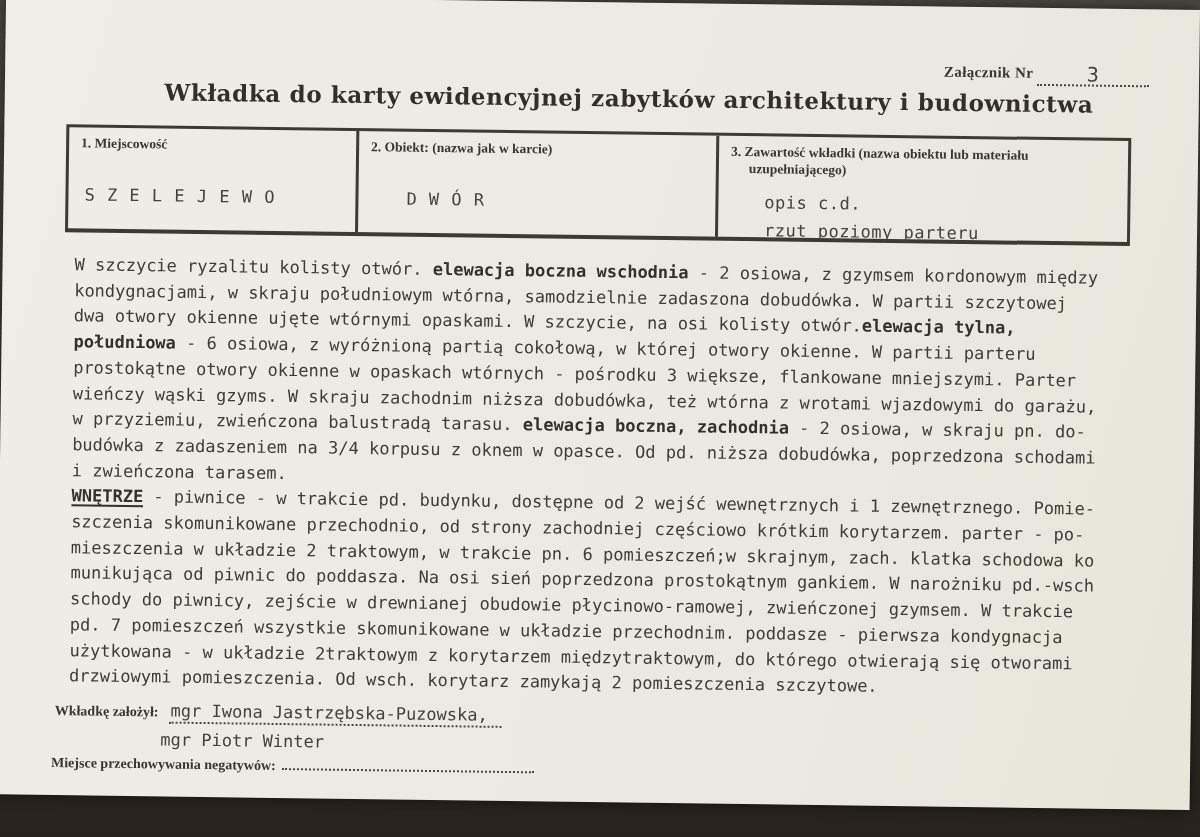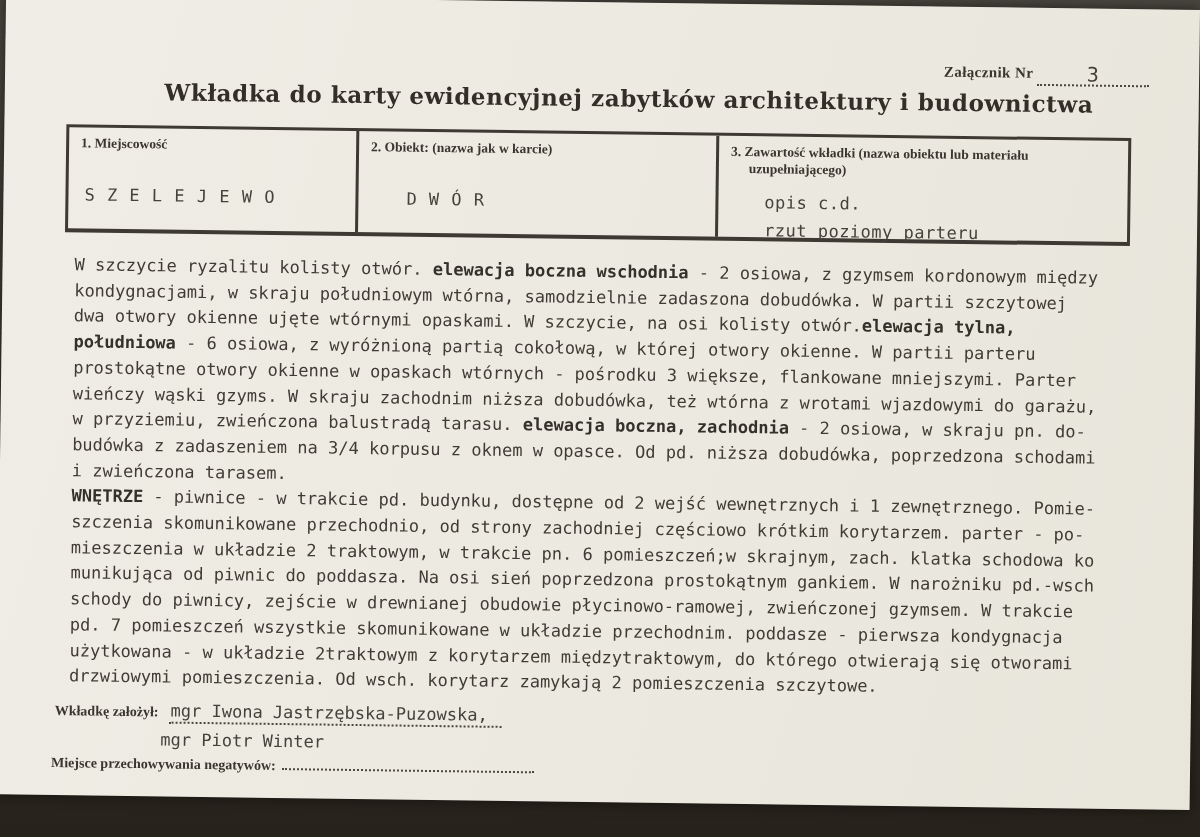--- a/index.html
+++ b/index.html
@@ -49,21 +49,21 @@
   .cell-value{position:absolute;font-size:17px;letter-spacing:1px;}
   .c1 .cell-value{left:16px;top:57px;}
   .c2 .cell-value{left:48px;top:57px;}
   .c3 .cell-value{left:46px;top:52px;line-height:28px;letter-spacing:.5px;}
   .body-text{
     position:absolute;left:72px;top:257px;width:1056px;
     font-family:"DejaVu Sans Mono",monospace;font-size:17px;
     line-height:25.7px;color:#403c35;white-space:nowrap;
   }
   .body-line .b{font-weight:bold;color:#34302a;}
-  .body-line .u{text-underline-offset:3px;text-decoration-thickness:2px;}
+  .body-line .u{text-decoration:underline;text-underline-offset:3px;text-decoration-thickness:2px;}
   .founder-row{position:absolute;left:58px;top:704px;font-size:14px;font-weight:bold;color:#3a362f;}
   .founder-name{
     font-family:"DejaVu Sans Mono",monospace;font-weight:normal;font-size:17px;
     color:#45423b;margin-left:10px;padding:0 14px 1px 2px;
     border-bottom:2px dotted #4c473e;
   }
   .founder-row2{
     position:absolute;left:164px;top:733px;
     font-family:"DejaVu Sans Mono",monospace;font-size:17px;color:#45423b;
   }

